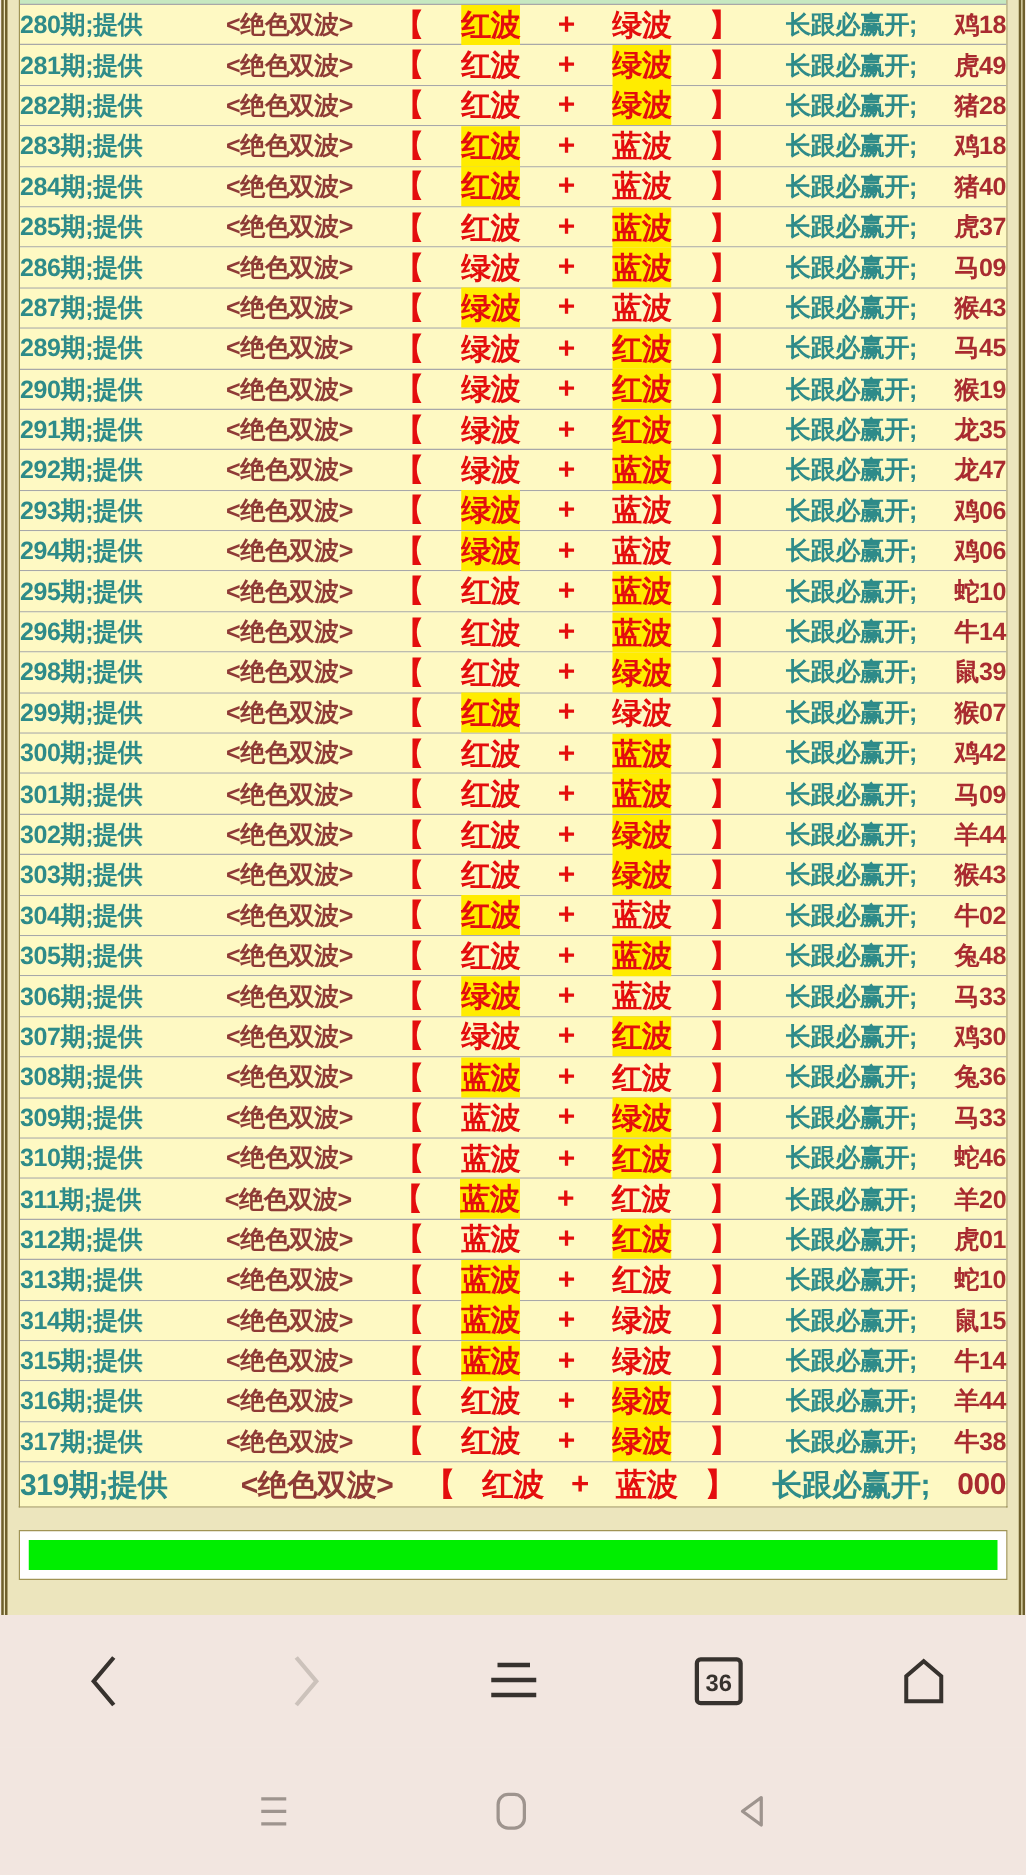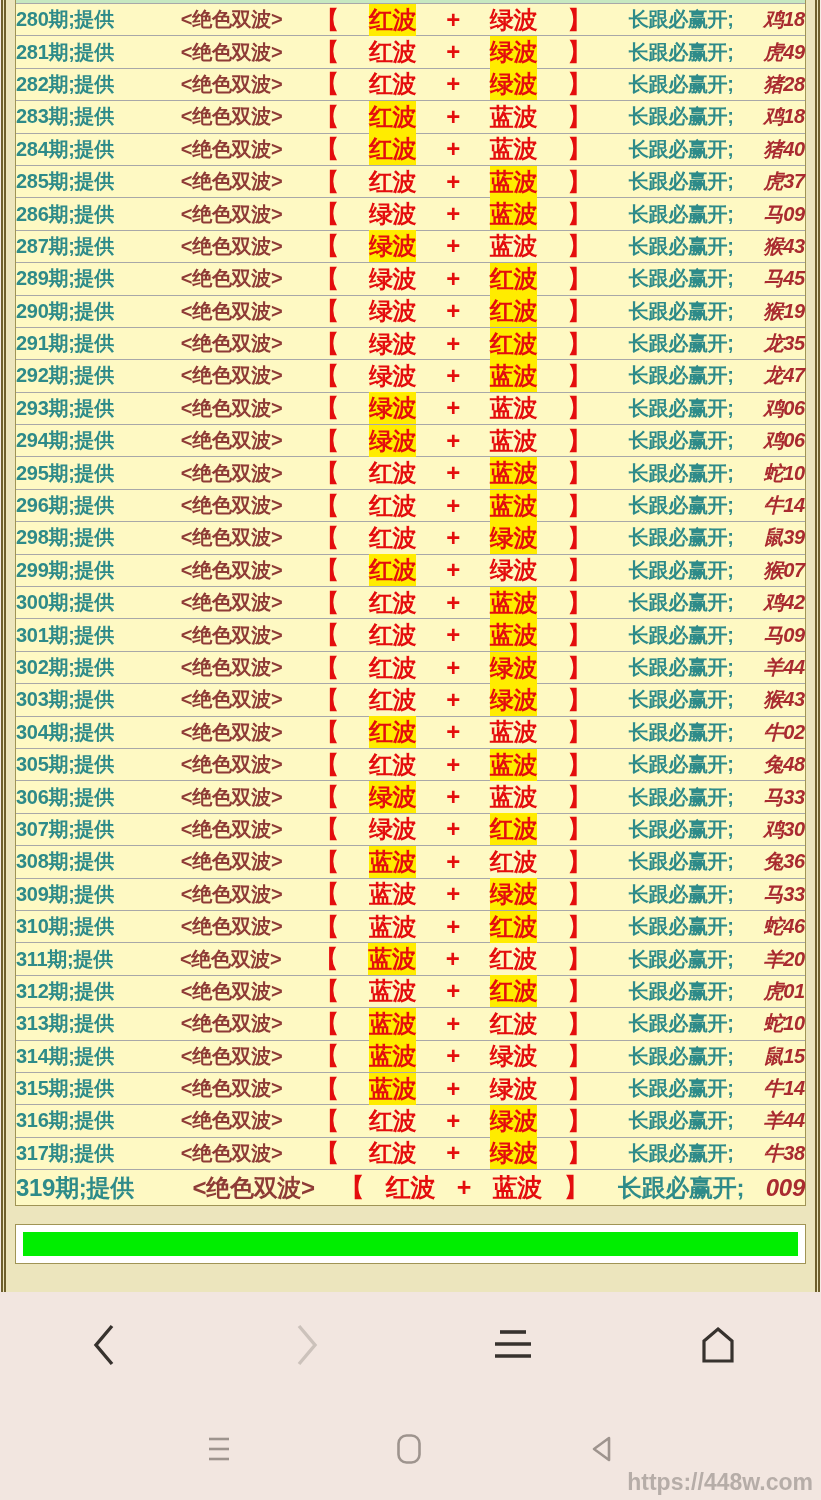--- a/index.html
+++ b/index.html
@@ -34,21 +34,21 @@
     height:32.4px;border-bottom:1px solid var(--row-border);
     display:flex;align-items:center;justify-content:space-between;
     white-space:nowrap;background:#fef9c3;
   }
   .row:last-child{height:35px;border-bottom:none;}
   .seg{font-weight:bold;font-size:20px;letter-spacing:-0.3px;white-space:pre;}
   .seg.big{font-size:24px;}
   .teal{color:var(--teal);}
   .maroon{color:var(--maroon);margin-left:37px;}
   .red{color:var(--bright-red);}
-  .crimson{color:var(--crimson);font-style:italic;}
+  .crimson{color:var(--crimson);}
   .hl{background:var(--highlight-yellow);}
   .gap{margin-left:8px;}
   .bro{margin-left:3px;}
   .big-row .seg{font-size:24px;}
   .big-row .seg.big{font-size:25px;}
   .gap-band{height:18px;}
   .green-box{
     background:#fff;border:1px solid var(--frame-line);padding:7px;
   }
   .green-bar{height:24px;background:var(--green-bar);}
@@ -510,21 +510,21 @@
 
   <div class="row big-row">
     <span class="seg teal">319期;提供</span>
     <span class="seg maroon">&lt;绝色双波&gt;</span>
     <span class="seg red big bro">【</span>
     <span class="seg red big">红波</span>
     <span class="seg red big">+</span>
     <span class="seg red big">蓝波</span>
     <span class="seg red big">】</span>
     <span class="seg teal gap">长跟必赢开;</span>
-    <span class="seg crimson">009</span>
+    <span class="seg crimson">000</span>
   </div>
 </div>
     </div>
     <div class="gap-band"></div>
     <div class="green-box">
       <div class="green-bar"></div>
     </div>
   </div>
 </div>
 
@@ -547,20 +547,28 @@
     <span>
       <svg width="38" height="38" viewBox="0 0 38 38">
         <line x1="6" y1="6" x2="32" y2="6" stroke="#37322e" stroke-width="3.6"></line>
         <line x1="1" y1="18" x2="37" y2="18" stroke="#37322e" stroke-width="3.6"></line>
         <line x1="1" y1="30" x2="37" y2="30" stroke="#37322e" stroke-width="3.6"></line>
       </svg>
     </span>
   </div>
   <div class="bn-cell">
     <span>
+      <svg width="40" height="40" viewBox="0 0 40 40">
+        <rect x="2.5" y="2.5" width="35" height="35" rx="3" fill="none" stroke="#37322e" stroke-width="3.4"></rect>
+        <text x="20" y="27.5" text-anchor="middle" font-size="19" font-weight="bold" fill="#37322e" font-family="Liberation Sans, DejaVu Sans, sans-serif">36</text>
+      </svg>
+    </span>
+  </div>
+  <div class="bn-cell">
+    <span>
       <svg width="42" height="40" viewBox="0 0 42 40">
           <path d="M21 4 L35 16 L35 36 L7 36 L7 16 Z" fill="none" stroke="#37322e" stroke-width="3.2"></path>
         </svg>
     </span>
   </div>
 </div>
 
 <div class="system-nav">
   <div class="sn-cell">
     <span>
@@ -578,14 +586,13 @@
         </svg>
     </span>
   </div>
   <div class="sn-cell">
     <span>
       <svg width="28" height="30" viewBox="0 0 28 30">
           <path d="M22 4 L7 15 L22 26 Z" fill="none" stroke="#9e948e" stroke-width="2.6" stroke-linejoin="round"></path>
         </svg>
     </span>
   </div>
-  <div class="watermark">https://448w.com</div>
 </div>
 
 </body></html>

